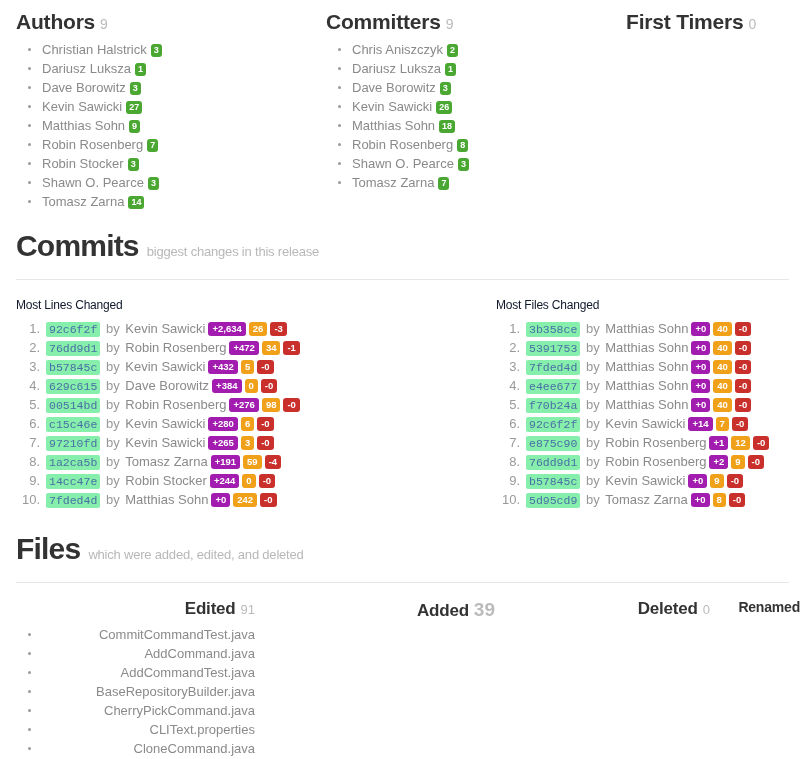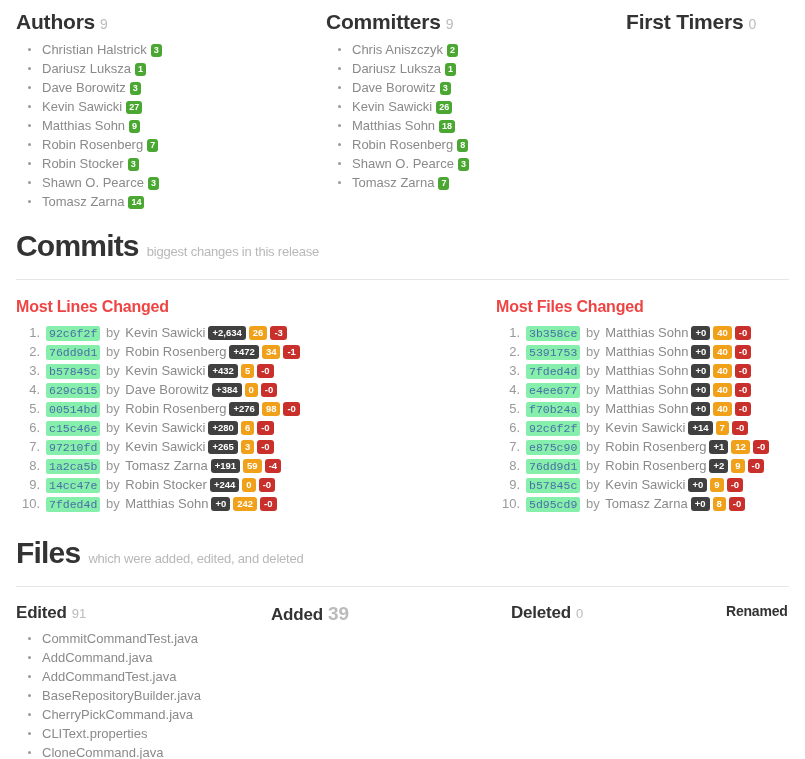--- a/index.html
+++ b/index.html
@@ -110,23 +110,23 @@
     height: 1px;
   }
 
   
   .commits-row { display: flex; margin-top: 18px; }
   .commit-col { padding-left: 16px; }
   .commit-col.lines { width: 480px; }
   .commit-col.files { width: 325px; }
 
   h4.sub-head {
-    font-size: 16px;
-    font-weight: bold;
-    color: #ef4444;
+    font-size: 12px;
+    font-weight: normal;
+    color: #0f172a;
     margin: 0 0 8px 0;
     letter-spacing: -0.2px;
   }
 
   ol.commit-list {
     list-style: none;
     margin: 0;
     padding: 0;
     counter-reset: crank;
   }
@@ -162,27 +162,27 @@
     display: inline-block;
     color: #ffffff;
     font-size: 9.5px;
     font-weight: bold;
     line-height: 12px;
     padding: 1px 4px;
     border-radius: 3px;
     vertical-align: 1px;
     margin-left: 3px;
   }
-  .stat.add { background: #404040; }
+  .stat.add { background: #a21caf; }
   .stat.mod { background: #f0a019; }
   .stat.del { background: #c9302c; }
 
   
   .files-row { display: flex; margin-top: 16px; }
-  .file-col { padding-left: 16px; }
+  .file-col { padding-left: 16px; text-align: right; }
   .file-col.edited   { width: 255px; }
   .file-col.added    { width: 240px; }
   .file-col.deleted  { width: 215px; }
   .file-col.renamed  { width: 95px; }
 
   ul.file-list {
     list-style: none;
     margin: 0;
     padding: 0 0 0 10px;
   }

